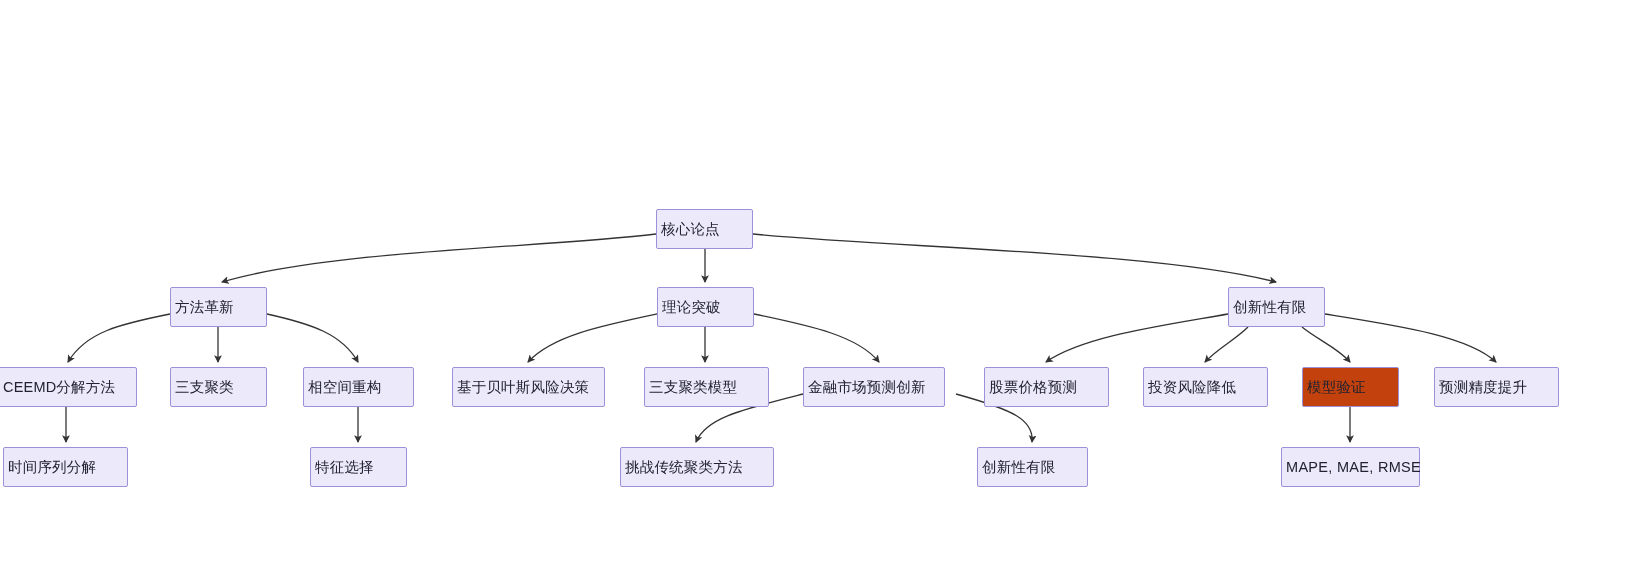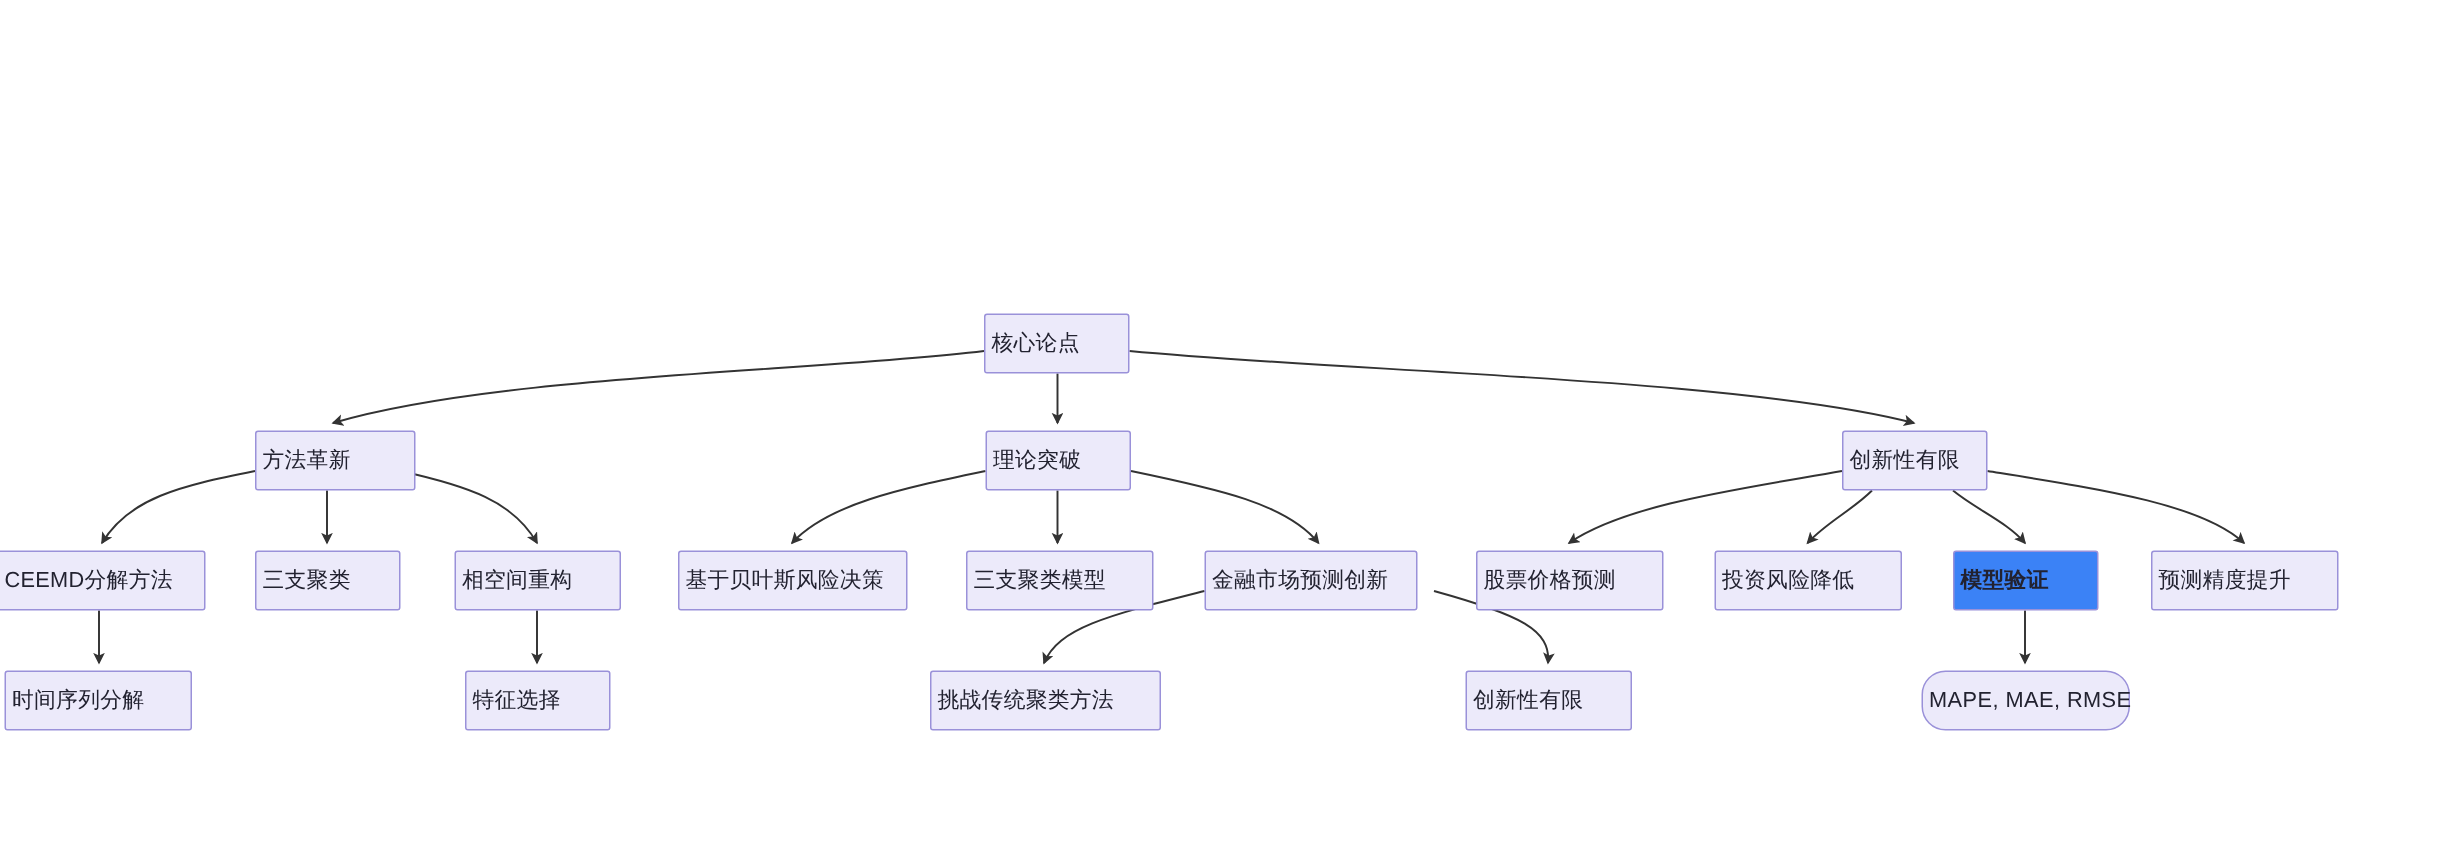--- a/index.html
+++ b/index.html
@@ -80,21 +80,21 @@
         <path d="M 803,394 C 740,410 706,418 696,442" fill="none" stroke="#333333" stroke-width="1.3" marker-end="url(#arrowhead)"></path>
         <path d="M 956,394 C 1014,410 1034,420 1032,442" fill="none" stroke="#333333" stroke-width="1.3" marker-end="url(#arrowhead)"></path>
         <path d="M 1350,407 L 1350,442" fill="none" stroke="#333333" stroke-width="1.3" marker-end="url(#arrowhead)"></path>
       </g>
   </svg>
 
   <div id="nodes-layer">
       <div class="node" style="left: 656px; top: 209px; width: 97px; height: 40px; background: rgb(236, 234, 250); border-color: rgb(154, 145, 217); color: rgb(34, 34, 48);">
         <span class="node-label">核心论点</span>
       </div>
-      <div class="node" style="left: 170px; top: 287px; width: 107px; height: 40px; background: rgb(236, 234, 250); border-color: rgb(154, 145, 217); color: rgb(34, 34, 48);">
+      <div class="node" style="left: 170px; top: 287px; width: 97px; height: 40px; background: rgb(236, 234, 250); border-color: rgb(154, 145, 217); color: rgb(34, 34, 48);">
         <span class="node-label">方法革新</span>
       </div>
       <div class="node" style="left: 657px; top: 287px; width: 97px; height: 40px; background: rgb(236, 234, 250); border-color: rgb(154, 145, 217); color: rgb(34, 34, 48);">
         <span class="node-label">理论突破</span>
       </div>
       <div class="node" style="left: 1228px; top: 287px; width: 97px; height: 40px; background: rgb(236, 234, 250); border-color: rgb(154, 145, 217); color: rgb(34, 34, 48);">
         <span class="node-label">创新性有限</span>
       </div>
       <div class="node" style="left: -2px; top: 367px; width: 139px; height: 40px; background: rgb(236, 234, 250); border-color: rgb(154, 145, 217); color: rgb(34, 34, 48);">
         <span class="node-label">CEEMD分解方法</span>
@@ -113,36 +113,36 @@
       </div>
       <div class="node" style="left: 803px; top: 367px; width: 142px; height: 40px; background: rgb(236, 234, 250); border-color: rgb(154, 145, 217); color: rgb(34, 34, 48);">
         <span class="node-label">金融市场预测创新</span>
       </div>
       <div class="node" style="left: 984px; top: 367px; width: 125px; height: 40px; background: rgb(236, 234, 250); border-color: rgb(154, 145, 217); color: rgb(34, 34, 48);">
         <span class="node-label">股票价格预测</span>
       </div>
       <div class="node" style="left: 1143px; top: 367px; width: 125px; height: 40px; background: rgb(236, 234, 250); border-color: rgb(154, 145, 217); color: rgb(34, 34, 48);">
         <span class="node-label">投资风险降低</span>
       </div>
-      <div class="node" style="left: 1302px; top: 367px; width: 97px; height: 40px; background: #3b82f6; border-color: rgb(154, 145, 217); color: rgb(34, 34, 48); font-weight: bold;">
+      <div class="node" style="left: 1302px; top: 367px; width: 97px; height: 40px; background: #c2410c; border-color: rgb(154, 145, 217); color: rgb(34, 34, 48);">
         <span class="node-label">模型验证</span>
       </div>
       <div class="node" style="left: 1434px; top: 367px; width: 125px; height: 40px; background: rgb(236, 234, 250); border-color: rgb(154, 145, 217); color: rgb(34, 34, 48);">
         <span class="node-label">预测精度提升</span>
       </div>
       <div class="node" style="left: 3px; top: 447px; width: 125px; height: 40px; background: rgb(236, 234, 250); border-color: rgb(154, 145, 217); color: rgb(34, 34, 48);">
         <span class="node-label">时间序列分解</span>
       </div>
       <div class="node" style="left: 310px; top: 447px; width: 97px; height: 40px; background: rgb(236, 234, 250); border-color: rgb(154, 145, 217); color: rgb(34, 34, 48);">
         <span class="node-label">特征选择</span>
       </div>
       <div class="node" style="left: 620px; top: 447px; width: 154px; height: 40px; background: rgb(236, 234, 250); border-color: rgb(154, 145, 217); color: rgb(34, 34, 48);">
         <span class="node-label">挑战传统聚类方法</span>
       </div>
       <div class="node" style="left: 977px; top: 447px; width: 111px; height: 40px; background: rgb(236, 234, 250); border-color: rgb(154, 145, 217); color: rgb(34, 34, 48);">
         <span class="node-label">创新性有限</span>
       </div>
-      <div class="node latin" style="left: 1281px; top: 447px; width: 139px; height: 40px; background: rgb(236, 234, 250); border-color: rgb(154, 145, 217); color: rgb(34, 34, 48); border-radius: 16px;">
+      <div class="node latin" style="left: 1281px; top: 447px; width: 139px; height: 40px; background: rgb(236, 234, 250); border-color: rgb(154, 145, 217); color: rgb(34, 34, 48);">
         <span class="node-label">MAPE, MAE, RMSE</span>
       </div>
     </div>
 
 </div>
 
 </body></html>

